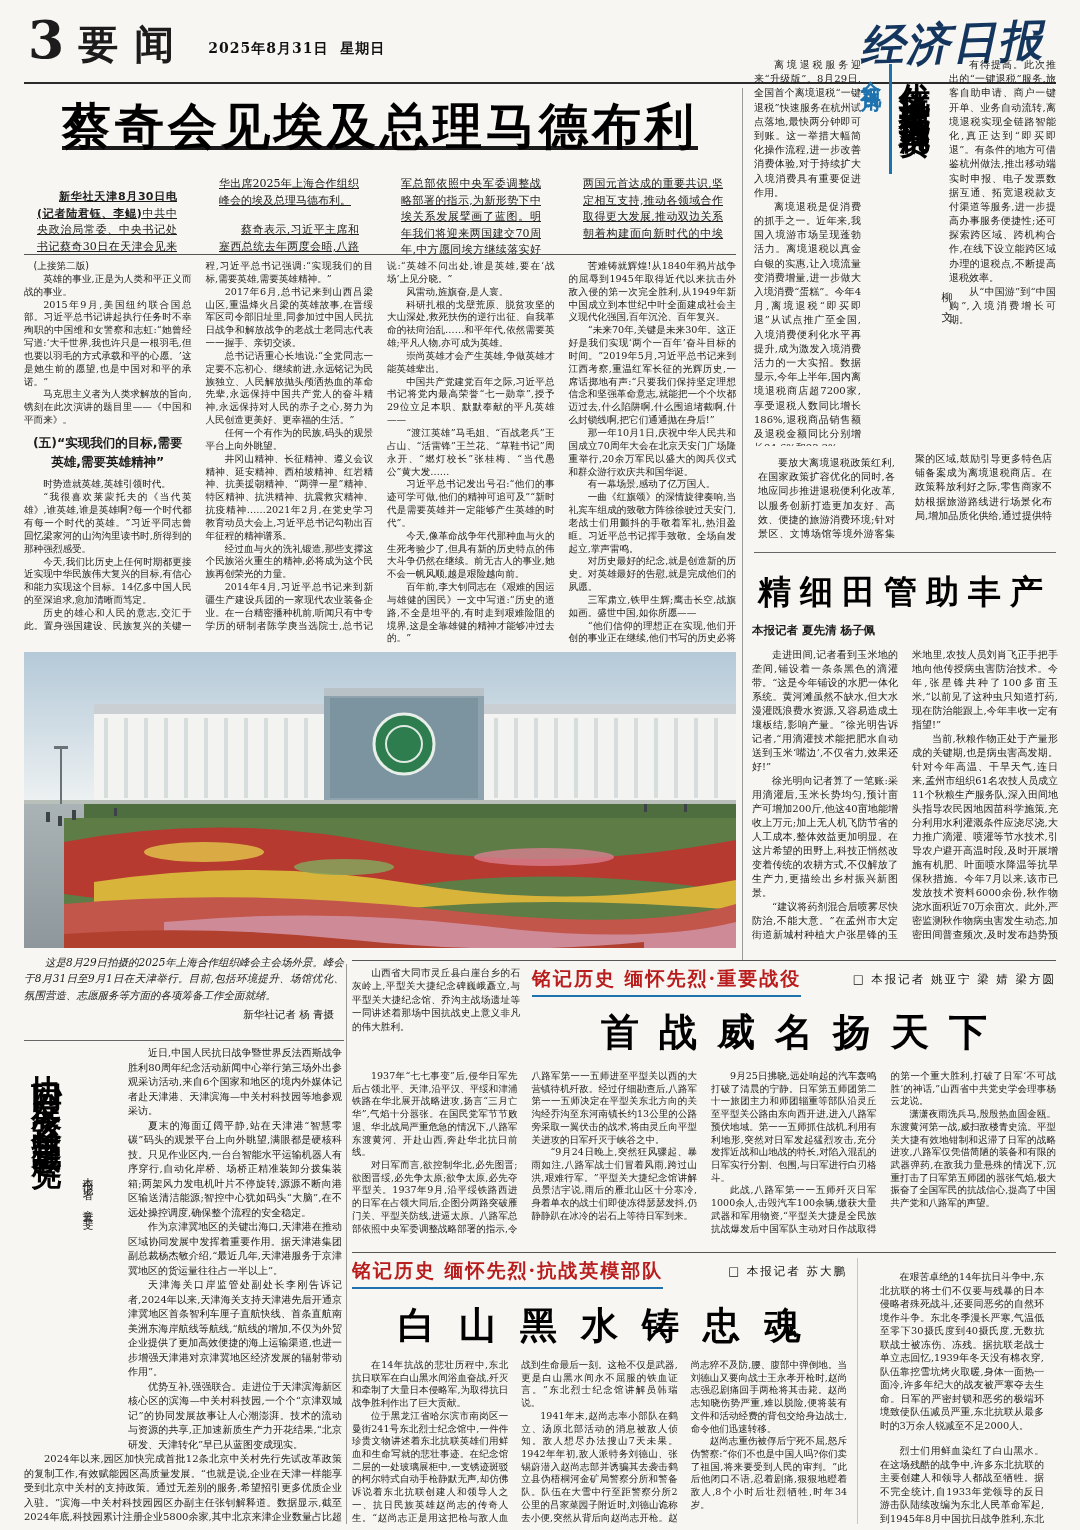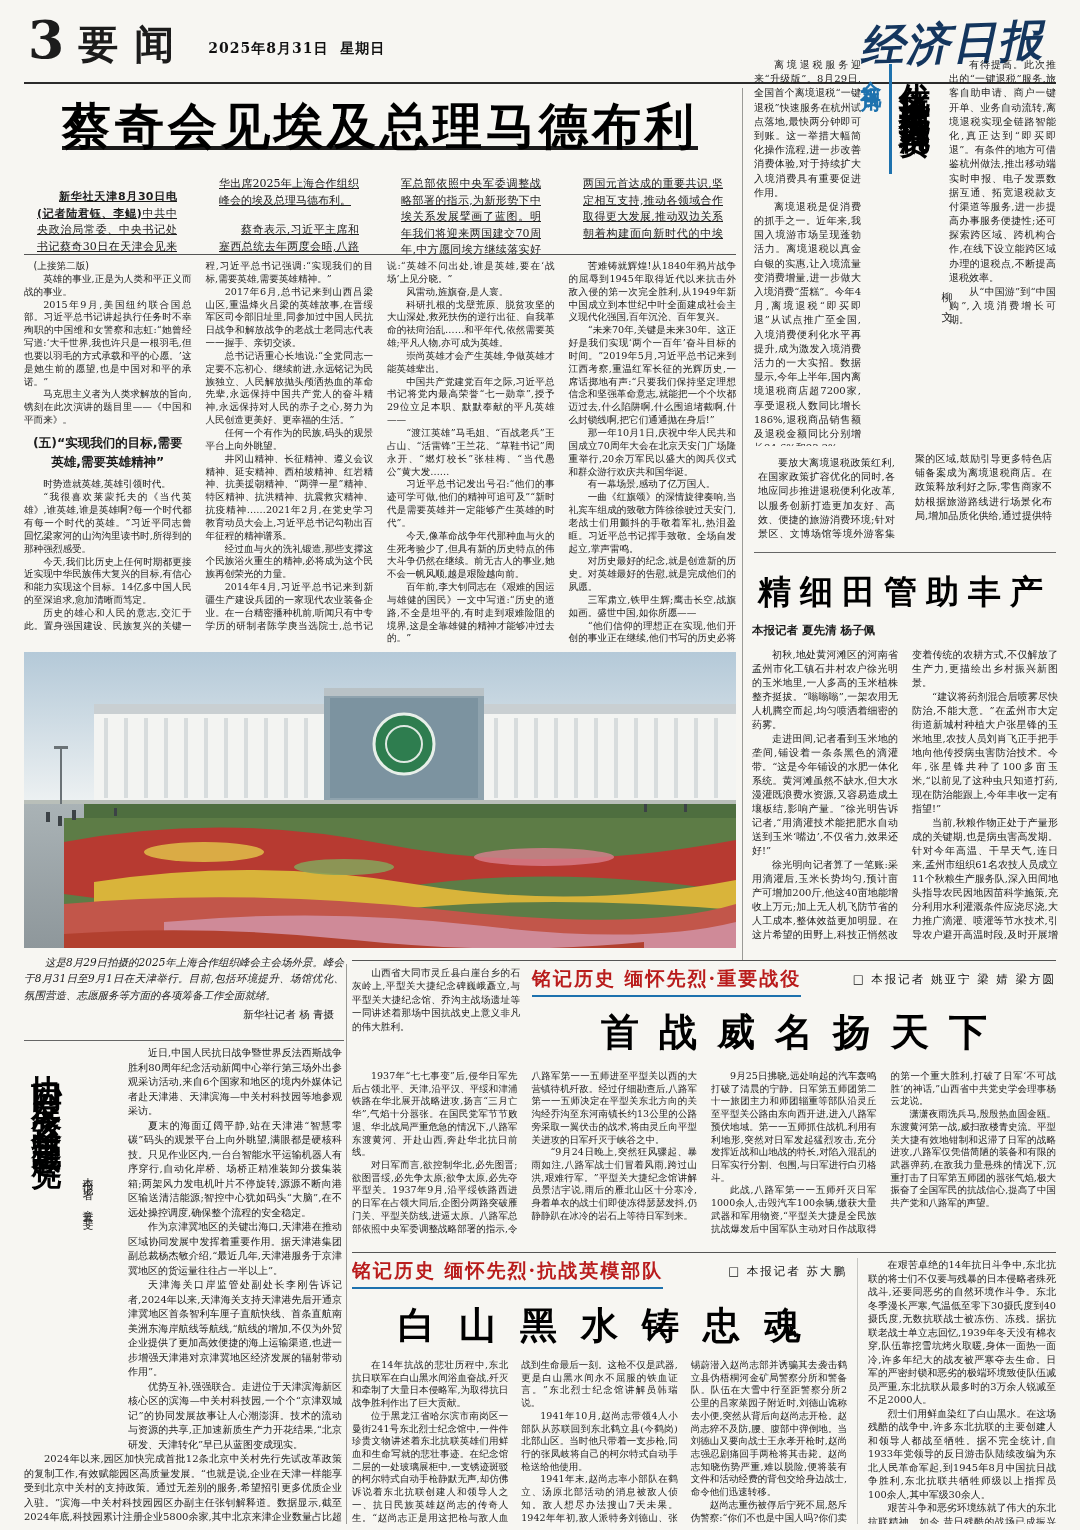--- a/index.html
+++ b/index.html
@@ -88,21 +88,21 @@
   .battle-cols p{margin:0;text-indent:2em;}
 
   .heroes-box{left:352px;top:1258px;width:704px;height:266px;overflow:hidden;display:flex;}
   .heroes-main{flex:1;padding-right:10px;}
   .heroes-main h2{margin:12px 0 8px;text-align:center;font-size:37px;letter-spacing:24px;text-indent:24px;
                   font-family:"DejaVu Sans","Liberation Sans",sans-serif;color:#000;}
   .heroes-cols{column-count:3;column-gap:13px;font-size:9.5px;line-height:1.34;text-align:justify;height:168px;overflow:hidden;}
   .heroes-cols p{margin:0;text-indent:2em;}
   .heroes-aside{width:188px;flex:none;border-left:1px solid #c6c6c2;padding-left:10px;
                 font-size:9.8px;line-height:1.38;text-align:justify;overflow:hidden;}
-  .heroes-aside p{margin:0;text-indent:2em;}
+  .heroes-aside p{margin:12px;text-indent:2em;}
 </style>
 </head>
 <body>
 
 <div id="page">
 
   <header class="abs m-header">
     <div class="hd-left">
       <span class="pagenum">3</span>
       <span class="section-name">要闻</span>
@@ -269,21 +269,20 @@
     <div class="op-close">
         <p>要放大离境退税政策红利,在国家政策扩容优化的同时,各地应同步推进退税便利化改革,以服务创新打造更加友好、高效、便捷的旅游消费环境;针对景区、文博场馆等境外游客集聚的区域,鼓励引导更多特色店铺备案成为离境退税商店。在政策释放利好之际,零售商家不妨根据旅游路线进行场景化布局,增加品质化供给,通过提供特色文化体验、语言服务等方式,打造差异化优势。</p>
       </div>
   </section>
   <div class="hrule" style="left:754px;top:552px;width:302px;height:1px;background:#666;"></div>
 
   <section class="abs farming-box">
     <h2>精细田管助丰产</h2>
     <div class="farming-byline">本报记者 夏先清 杨子佩</div>
     <div class="farming-cols">
-        <p>初秋,地处黄河滩区的河南省孟州市化工镇石井村农户徐光明的玉米地里,一人多高的玉米植株整齐挺拔。“嗡嗡嗡”,一架农用无人机腾空而起,均匀喷洒着细密的药雾。</p>
         <p>走进田间,记者看到玉米地的垄间,铺设着一条条黑色的滴灌带。“这是今年铺设的水肥一体化系统。黄河滩虽然不缺水,但大水漫灌既浪费水资源,又容易造成土壤板结,影响产量。”徐光明告诉记者,“用滴灌技术能把肥水自动送到玉米‘嘴边’,不仅省力,效果还好!”</p>
         <p>徐光明向记者算了一笔账:采用滴灌后,玉米长势均匀,预计亩产可增加200斤,他这40亩地能增收上万元;加上无人机飞防节省的人工成本,整体效益更加明显。在这片希望的田野上,科技正悄然改变着传统的农耕方式,不仅解放了生产力,更描绘出乡村振兴新图景。</p>
         <p>“建议将药剂混合后喷雾尽快防治,不能大意。”在孟州市大定街道新城村种植大户张星锋的玉米地里,农技人员刘肖飞正手把手地向他传授病虫害防治技术。今年,张星锋共种了100多亩玉米,“以前见了这种虫只知道打药,现在防治能跟上,今年丰收一定有指望!”</p>
         <p>当前,秋粮作物正处于产量形成的关键期,也是病虫害高发期。针对今年高温、干旱天气,连日来,孟州市组织61名农技人员成立11个秋粮生产服务队,深入田间地头指导农民因地因苗科学施策,充分利用水利灌溉条件应浇尽浇,大力推广滴灌、喷灌等节水技术,引导农户避开高温时段,及时开展增施有机肥、叶面喷水降温等抗旱保秋措施。今年7月以来,该市已发放技术资料6000余份,秋作物浇水面积近70万余亩次。此外,严密监测秋作物病虫害发生动态,加密田间普查频次,及时发布趋势预报和技术信息,做好综合防治。目前,孟州市玉米、花生、大豆等主要秋作物病虫害累计防治50余万亩。</p>
       </div>
   </section>
 
   <div class="hrule" style="left:352px;top:960px;width:704px;height:1px;background:#555;"></div>
   <div class="vrule" style="left:346px;top:964px;width:1px;height:560px;"></div>
 
@@ -329,21 +328,20 @@
   <section class="abs heroes-box">
     <div class="heroes-main">
       <div class="banner-row">
         <span class="banner">铭记历史 缅怀先烈·抗战英模部队</span>
         <span class="b-byline">□ 本报记者 苏大鹏</span>
       </div>
       <h2>白山黑水铸忠魂</h2>
       <div class="heroes-cols">
           <p>在14年抗战的悲壮历程中,东北抗日联军在白山黑水间浴血奋战,歼灭和牵制了大量日本侵略军,为取得抗日战争胜利作出了巨大贡献。</p>
           <p>位于黑龙江省哈尔滨市南岗区一曼街241号东北烈士纪念馆中,一件件珍贵文物讲述着东北抗联英雄们用鲜血和生命写就的悲壮事迹。在纪念馆二层的一处玻璃展柜中,一支锈迹斑驳的柯尔特式自动手枪静默无声,却仿佛诉说着东北抗联创建人和领导人之一、抗日民族英雄赵尚志的传奇人生。“赵尚志正是用这把枪与敌人血战到生命最后一刻。这枪不仅是武器,更是白山黑水间永不屈服的铁血证言。”东北烈士纪念馆讲解员韩瑞说。</p>
-          <p>1941年10月,赵尚志带领4人小部队从苏联回到东北鹤立县(今鹤岗)北部山区。当时他只带着一支步枪,同行的张凤岐将自己的柯尔特式自动手枪送给他使用。</p>
           <p>1941年末,赵尚志率小部队在鹤立、汤原北部活动的消息被敌人侦知。敌人想尽办法搜山7天未果。1942年年初,敌人派特务刘德山、张锡蔚潜入赵尚志部并诱骗其去袭击鹤立县伪梧桐河金矿局警察分所和警备队。队伍在大雪中行至距警察分所2公里的吕家菜园子附近时,刘德山诡称去小便,突然从背后向赵尚志开枪。赵尚志猝不及防,腰、腹部中弹倒地。当刘德山又要向战士王永孝开枪时,赵尚志强忍剧痛回手两枪将其击毙。赵尚志知晓伤势严重,难以脱险,便将装有文件和活动经费的背包交给身边战士,命令他们迅速转移。</p>
           <p>赵尚志重伤被俘后宁死不屈,怒斥伪警察:“你们不也是中国人吗?你们卖了祖国,将来要受到人民的审判。”此后他闭口不语,忍着剧痛,狠狠地瞪着敌人,8个小时后壮烈牺牲,时年34岁。</p>
         </div>
     </div>
     <div class="heroes-aside">
         <p>在艰苦卓绝的14年抗日斗争中,东北抗联的将士们不仅要与残暴的日本侵略者殊死战斗,还要同恶劣的自然环境作斗争。东北冬季漫长严寒,气温低至零下30摄氏度到40摄氏度,无数抗联战士被冻伤、冻残。据抗联老战士单立志回忆,1939年冬天没有棉衣穿,队伍靠挖雪坑烤火取暖,身体一面热一面冷,许多年纪大的战友被严寒夺去生命。日军的严密封锁和恶劣的极端环境致使队伍减员严重,东北抗联从最多时的3万余人锐减至不足2000人。</p>
         <p>烈士们用鲜血染红了白山黑水。在这场残酷的战争中,许多东北抗联的主要创建人和领导人都战至牺牲。据不完全统计,自1933年党领导的反日游击队陆续改编为东北人民革命军起,到1945年8月中国抗日战争胜利,东北抗联共牺牲师级以上指挥员100余人,其中军级30余人。</p>
         <p>艰苦斗争和恶劣环境练就了伟大的东北抗联精神。如今,昔日残酷的战场已成振兴热土,国家级新区、产业园区日新月异。今昔巨变,是对英烈最好的告慰,也激励着后人在新的时代续写新的华章。</p>
       </div>
   </section>

